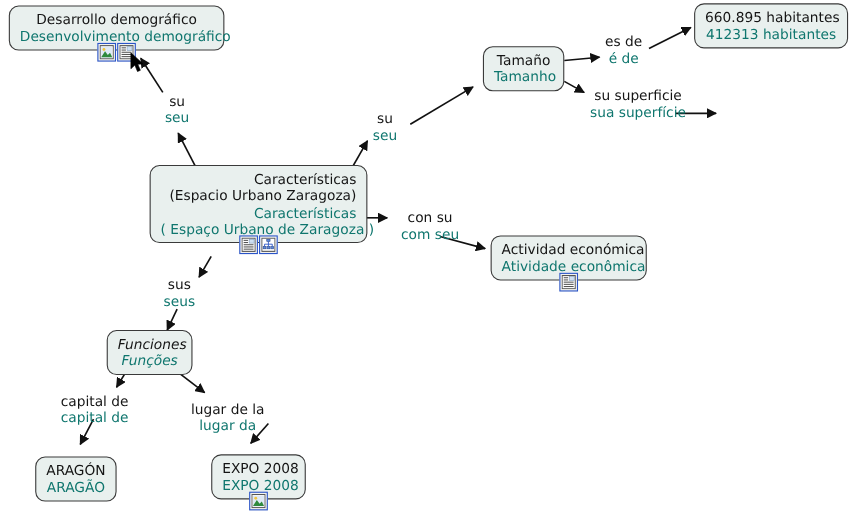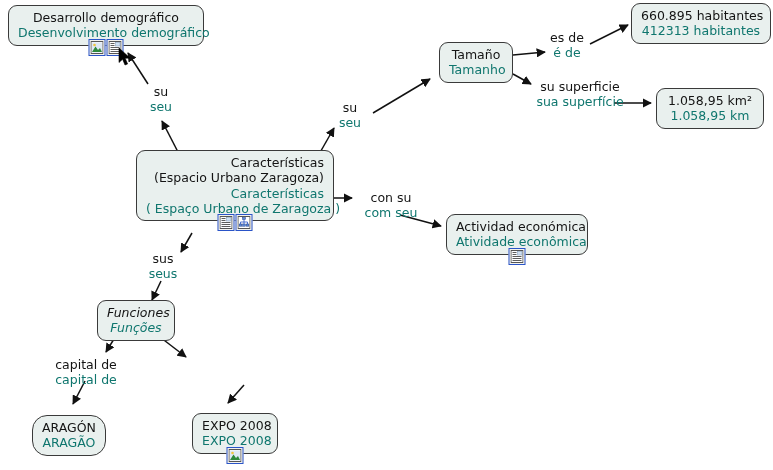--- a/index.html
+++ b/index.html
@@ -218,24 +218,20 @@
   <div class="node" style="left:439px; top:42px; width:74px;">
     <span class="l1">Tamaño</span>
     <span class="l2">Tamanho</span>
   </div>
 
   <div class="node" style="left:631px; top:3px; width:140px;">
     <span class="l1">660.895 habitantes</span>
     <span class="l2">412313 habitantes</span>
   </div>
 
-  <div class="node" style="left:656px; top:88px; width:108px;">
-    <span class="l1">1.058,95 km²</span>
-    <span class="l2">1.058,95 km</span>
-  </div>
 
   <div class="node" style="left:446px; top:214px; width:142px;">
     <span class="l1">Actividad económica</span>
     <span class="l2">Atividade econômica</span>
     <span class="icons">
       <span class="ic">
         <svg width="13" height="13" viewBox="0 0 13 13">
           <rect x="0.5" y="0.5" width="12" height="12" fill="#ffffff" stroke="#555"></rect>
           <rect x="7" y="1.5" width="4.5" height="3.5" fill="#cfe0f2" stroke="#7a95b5" stroke-width="0.5"></rect>
           <g stroke="#333" stroke-width="0.8">
@@ -248,21 +244,21 @@
         </svg>
       </span>
     </span>
   </div>
 
   <div class="node" style="left:97px; top:300px; width:78px;font-style:italic;">
     <span class="l1">Funciones</span>
     <span class="l2">Funções</span>
   </div>
 
-  <div class="node" style="left:32px; top:415px; width:74px;border-radius:15px;">
+  <div class="node" style="left:32px; top:415px; width:74px;">
     <span class="l1">ARAGÓN</span>
     <span class="l2">ARAGÃO</span>
   </div>
 
   <div class="node" style="left:192px; top:413px; width:86px;">
     <span class="l1">EXPO 2008</span>
     <span class="l2">EXPO 2008</span>
     <span class="icons">
       <span class="ic">
         <svg width="13" height="13" viewBox="0 0 13 13">
@@ -303,18 +299,22 @@
   <div class="lbl" style="left:142px; top:251px; width:42px;">
     <span class="e">sus</span>
     <span class="p">seus</span>
   </div>
 
   <div class="lbl" style="left:48px; top:357px; width:76px;">
     <span class="e">capital de</span>
     <span class="p">capital de</span>
   </div>
 
+  <div class="lbl" style="left:166px; top:364px; width:82px;">
+    <span class="e">lugar de la</span>
+    <span class="p">lugar da</span>
+  </div>
 
   <svg class="cursor" style="left:118px; top:47px;" width="14" height="20" viewBox="0 0 14 20">
     <path d="M1 1 L1 15.5 L4.6 12.2 L7 18 L9.6 16.9 L7.2 11.3 L12 11.1 Z" fill="#000000" stroke="#000000" stroke-width="0.6" stroke-linejoin="round"></path>
   </svg>
 
 </div>
 
 </body></html>

